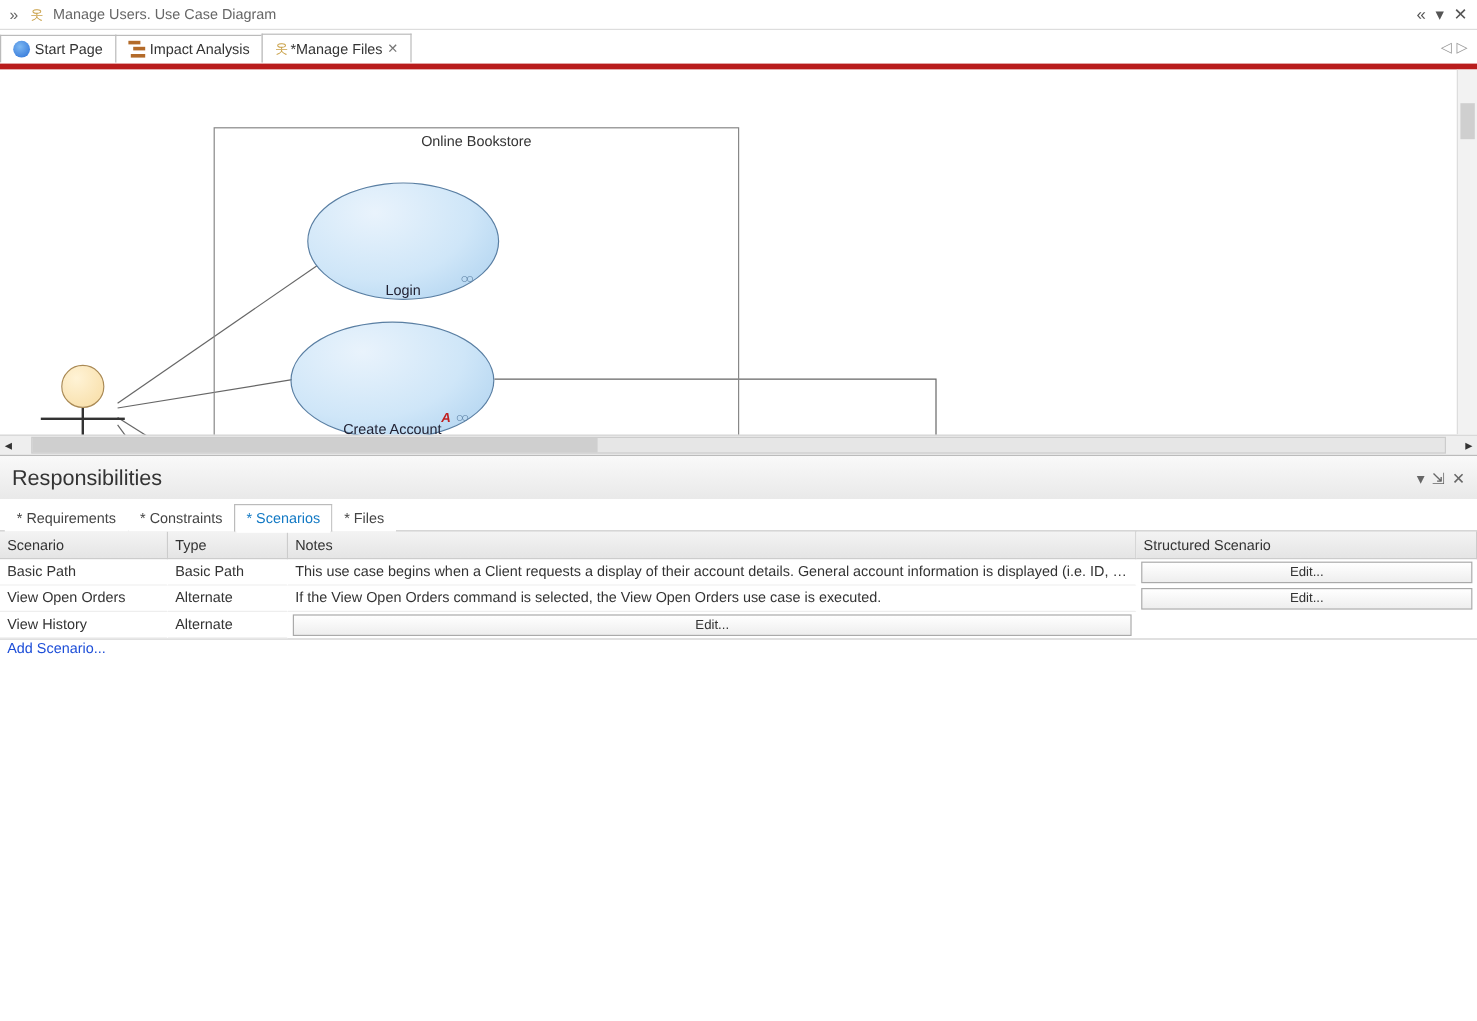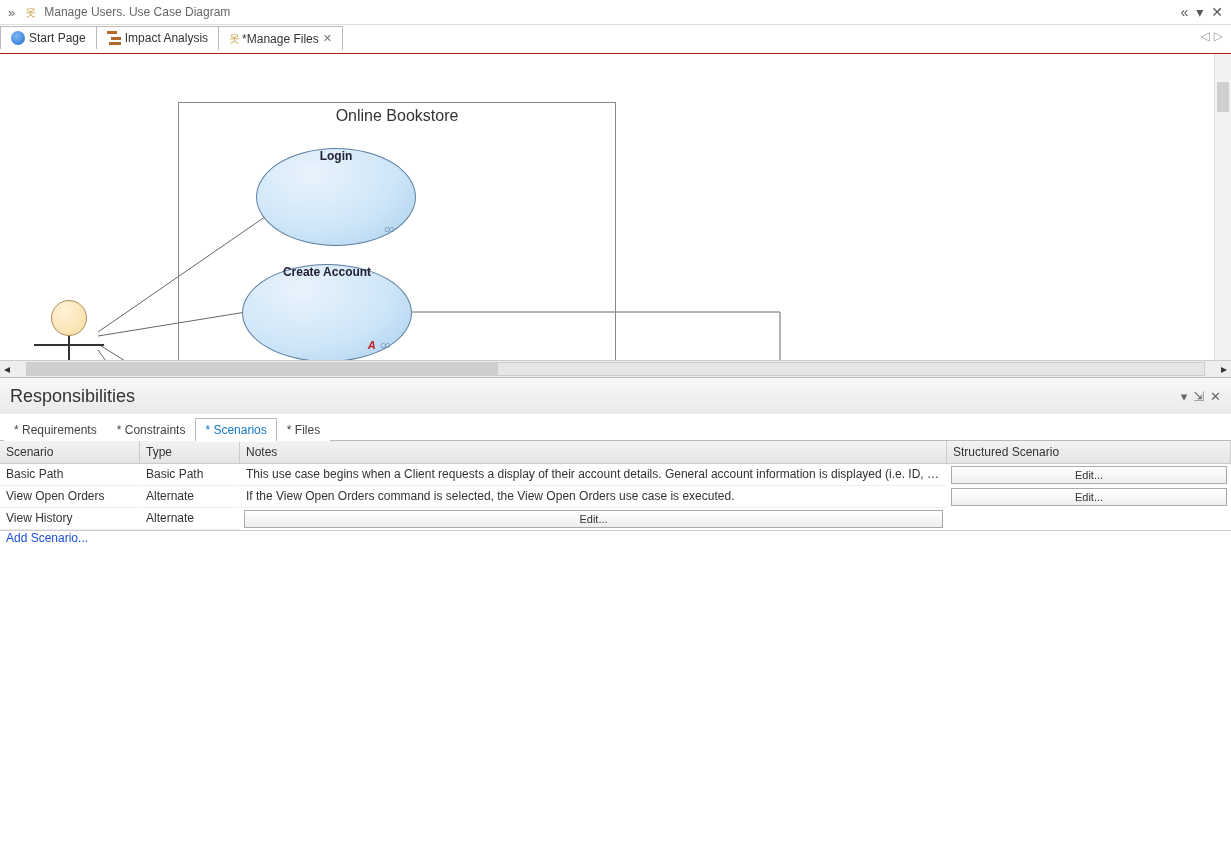--- a/index.html
+++ b/index.html
@@ -1,19 +1,19 @@
 <!DOCTYPE html>
 <html><head>
 <meta charset="utf-8">
 <style>
 html,body{margin:0;padding:0;height:100%;font-family:"Segoe UI",Tahoma,sans-serif;font-size:12px;color:#333;background:#fff;overflow:hidden}
 .app{display:flex;flex-direction:column;height:100vh;width:100vw}
 .titlebar{height:24px;display:flex;align-items:center;gap:10px;padding:0 8px;border-bottom:1px solid #ddd;background:#fff;color:#666}
 .titlebar .glyph{font-size:13px}
-.tabbar{height:28px;display:flex;align-items:flex-start;border-bottom:1px solid #b91c1c;background:#fff;position:relative}
+.tabbar{height:28px;display:flex;align-items:center;border-bottom:5px solid #b91c1c;background:#fff;position:relative}
 .tab{display:flex;align-items:center;gap:4px;padding:4px 10px;border:1px solid #bbb;border-bottom:none;margin-right:-1px;background:#fff;font-size:12px;cursor:pointer;position:relative;bottom:-1px}
 .tab.active{background:#fff}
 .tab .close{font-size:11px;color:#777}
 .navarrows{margin-left:auto;display:flex;gap:4px;padding:4px 8px;color:#999}
 .diagram-wrap{flex:1;position:relative;overflow:hidden;background:#fff}
 .hscroll{height:16px;background:#eee;border-top:1px solid #ccc;display:flex;align-items:center}
 .hscroll .track{flex:1;height:12px;margin:0 12px;background:#e6e6e6;border:1px solid #ccc;position:relative}
 .hscroll .thumb{position:absolute;left:0;top:0;bottom:0;width:40%;background:#cfcfcf}
 .vscroll{position:absolute;top:0;right:0;width:16px;bottom:0;background:#f2f2f2;border-left:1px solid #ddd}
 .vscroll .vthumb{position:absolute;top:28px;left:2px;right:2px;height:30px;background:#cfcfcf}
@@ -21,25 +21,25 @@
 .panel-header .tools{margin-left:auto;display:flex;gap:6px;color:#666;font-size:13px}
 .subtabbar{display:flex;align-items:flex-end;border-bottom:1px solid #bbb;background:#fff;height:26px;padding-left:4px;overflow:visible}
 .subtab{padding:4px 9px;border:1px solid transparent;border-bottom:none;font-size:12px;cursor:pointer;color:#444;position:relative;bottom:-1px;background:#fff}
 .subtab.active{border-color:#bbb;color:#1279c4;background:#fff}
 .subtab.active::after{content:"";position:absolute;left:1px;right:1px;bottom:-1px;height:2px;background:#fff}
 .grid{display:grid;grid-template-columns:140px 100px 1fr 284px;border-bottom:1px solid #ccc}
 .gh{background:linear-gradient(#f3f3f3,#e5e5e5);border-right:1px solid #ccc;border-bottom:1px solid #ccc;padding:4px 6px;font-size:12px;color:#333}
 .gc{padding:3px 6px;border-bottom:1px solid #eee;border-right:1px solid transparent;font-size:12px;white-space:nowrap;overflow:hidden;text-overflow:ellipsis}
 .editbtn{margin:2px 4px;border:1px solid #aaa;background:linear-gradient(#fff,#eee);text-align:center;font-size:11px;padding:2px 0;cursor:pointer}
 .addrow{color:#1d4ed8;padding:0 6px}
-.ellipse{position:absolute;border-radius:50%;background:radial-gradient(ellipse at 35% 25%,#e9f3fc 0%,#cfe6f8 55%,#a9cfee 100%);border:1px solid #5a7fa3;display:flex;align-items:flex-start;justify-content:center;text-align:center;font-size:12px;font-weight:700;color:#223}
+.ellipse{position:absolute;border-radius:50%;background:radial-gradient(ellipse at 35% 25%,#e9f3fc 0%,#cfe6f8 55%,#a9cfee 100%);border:1px solid #5a7fa3;display:flex;align-items:flex-end;justify-content:center;text-align:center;font-size:12px;font-weight:400;color:#223}
 .ellipse .spec{position:absolute;bottom:10px;right:22px;font-size:11px;letter-spacing:-2px;color:#5a7fa3}
 .ellipse .spec.red::before{content:"A";color:#c02020;font-style:italic;margin-right:4px;letter-spacing:0;font-weight:600}
 .sysbox{position:absolute;border:1px solid #888}
-.sysbox .title{position:absolute;top:4px;left:50%;transform:translateX(-50%);font-size:16px}
+.sysbox .title{position:absolute;top:4px;left:50%;transform:translateX(-50%);font-size:12px}
 .actor{position:absolute}
 .actor .head{width:34px;height:34px;border-radius:50%;background:radial-gradient(circle at 35% 30%,#fff3d6,#f7dca3);border:1px solid #aa8a55;margin:0 auto}
 .actor .body{width:2px;height:36px;background:#333;margin:0 auto}
 .actor .arms{width:70px;height:2px;background:#333;margin:-28px auto 26px}
 svg.lines{position:absolute;inset:0;pointer-events:none}
 .win-tools{margin-left:auto;display:flex;gap:8px;color:#555;font-size:14px}
 .icon-start{width:14px;height:14px;border-radius:50%;background:radial-gradient(circle at 40% 35%,#7db8f2,#2a6fd6);display:inline-block}
 .icon-tree{width:14px;height:14px;display:inline-flex;flex-direction:column;justify-content:space-between}
 .icon-tree span{display:block;height:3px;background:#b36a29;width:10px}
 .icon-tree span:nth-child(2){margin-left:4px;width:10px}

